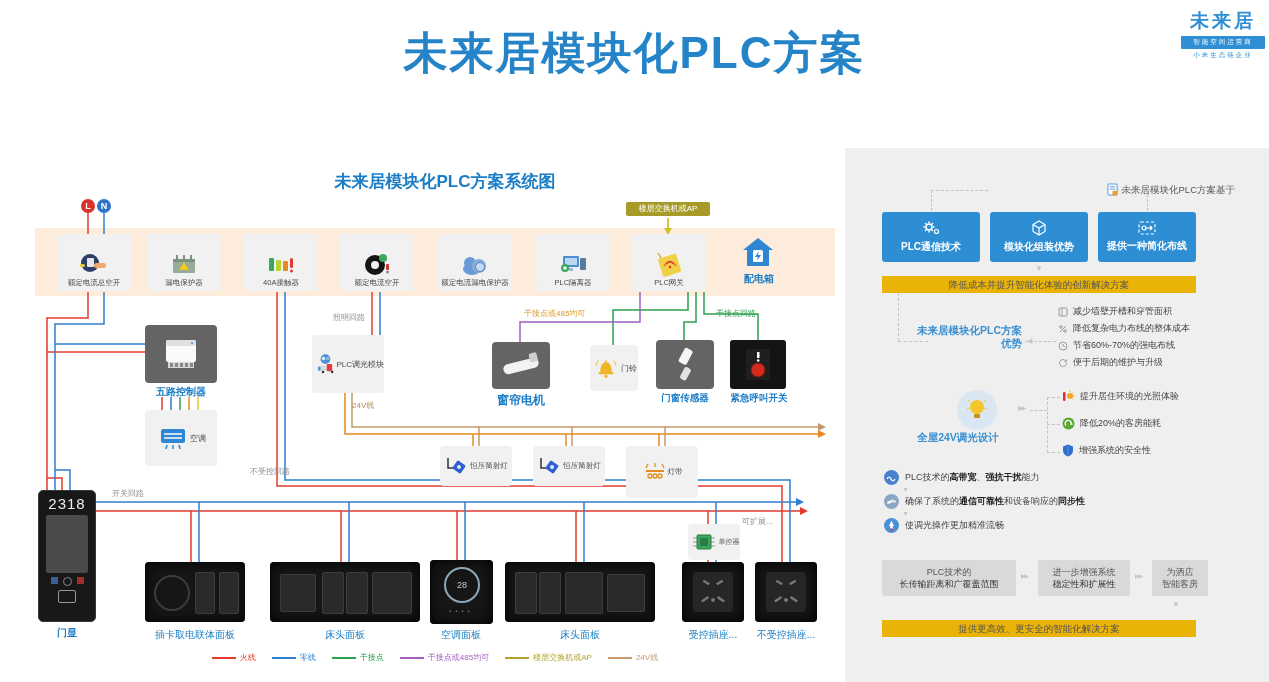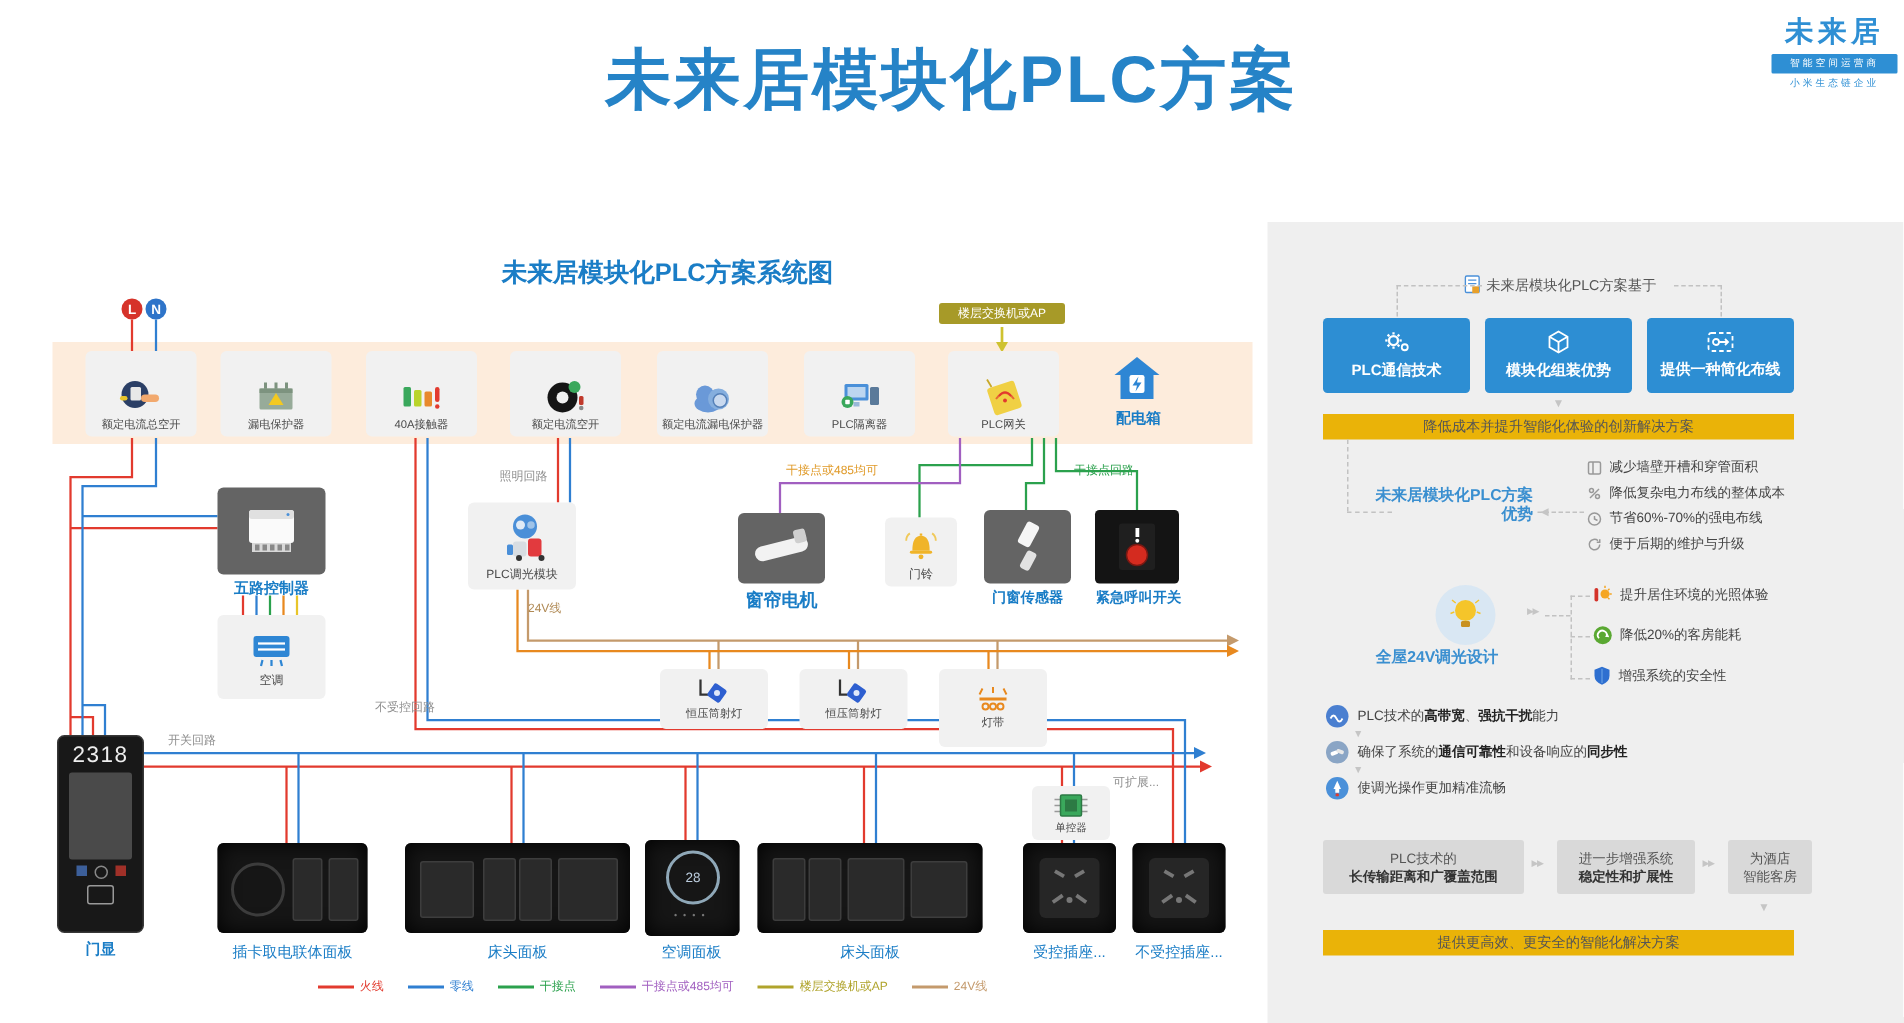--- a/index.html
+++ b/index.html
@@ -15,21 +15,21 @@
   .sys-title{left:245px;top:170px;width:400px;text-align:center;font-size:17px;font-weight:bold;color:#1a7dc6}
   .badge{width:14px;height:14px;border-radius:50%;color:#fff;font-size:9px;font-weight:bold;
          text-align:center;line-height:14px}
   .band{left:35px;top:228px;width:800px;height:68px;background:#fdecdc}
   .dev-cell{position:absolute;top:234px;width:74px;height:57px;background:#f1f1f1;border-radius:4px;
             display:flex;flex-direction:column;align-items:center;justify-content:flex-end;padding-bottom:3px;box-sizing:border-box}
   .clbl{font-size:7.5px;color:#4a4a4a;white-space:nowrap}
   .ap-tag{left:626px;top:202px;width:84px;height:14px;background:#a79a28;color:#fff;font-size:8px;
           line-height:14px;text-align:center;border-radius:2px}
   .dark-box{position:absolute;background:#646464;border-radius:4px;display:flex;align-items:center;justify-content:center}
-  .lite-box{position:absolute;background:#f1f1f1;border-radius:4px;display:flex;flex-direction:column;
+  .lite-box{position:absolute;background:#f1f1f1;border-radius:4px;display:flex;flex-direction:row;
             align-items:center;justify-content:center}
   .blbl{position:absolute;font-size:10px;font-weight:bold;color:#1a7dc6;text-align:center}
   .wl{position:absolute;font-size:8px;color:#8f8f8f;white-space:nowrap}
   .panelbox{position:absolute;top:562px;height:60px;background:#161616;border-radius:4px;
             box-shadow:inset 0 0 14px #000;overflow:hidden}
   .rk{position:absolute;background:#2a2a2a;border:1px solid #3d3d3d;border-radius:2px}
   .plbl{position:absolute;top:628px;text-align:center;font-weight:normal;color:#1a7dc6;font-size:10px;white-space:nowrap}
   .door{left:38px;top:490px;width:58px;height:132px;background:#181818;border:1px solid #383838;border-radius:5px;
         text-align:center;box-sizing:border-box}
   .door-num{color:#eee;font-size:15px;letter-spacing:1px;margin-top:4px}
@@ -49,21 +49,21 @@
              font-size:10.5px;font-weight:bold;line-height:13px}
   .adv-row{position:absolute;left:1058px;display:flex;align-items:center;gap:5px}
   .adv-txt{font-size:9px;color:#444;white-space:nowrap}
   .dim-row{position:absolute;left:1062px;display:flex;align-items:center;gap:5px}
   .plc-row{position:absolute;left:884px;display:flex;align-items:center;gap:6px}
   .plc-txt{font-size:9px;color:#444;white-space:nowrap}
   .plc-txt b{color:#222}
   .garrow{position:absolute;color:#c5c5c5;font-size:6px;letter-spacing:-1px}
   .fbox{position:absolute;top:560px;height:36px;background:#d9d9d9;border-radius:2px;display:flex;
         flex-direction:column;align-items:center;justify-content:center;font-size:9px;color:#555;line-height:12px;text-align:center}
-  .fbox .l2b{font-weight:bold;color:#333}
+  .fbox .l2b{font-weight:normal;color:#333}
   .circ-ic{border-radius:50%;display:flex;align-items:center;justify-content:center;flex:none}
 </style>
 </head>
 <body>
 
 <div class="ab page-title">未来居模块化PLC方案</div>
 <div class="ab logo">
   <div class="logo-name">未来居</div>
   <div class="logo-badge">智能空间运营商</div>
   <div class="logo-tag">小米生态链企业</div>
@@ -435,21 +435,21 @@
       <span class="lg-lbl" style="color:#b0a42c">楼层交换机或AP</span>
     </div>
   <div class="lg-item">
       <span class="lg-line" style="background:#c49a6c"></span>
       <span class="lg-lbl" style="color:#c49a6c">24V线</span>
     </div>
 </div>
 
 <div class="ab rpanel"></div>
 
-<div class="ab" style="left:845px;top:183px;width:390px;text-align:center;font-size:9.5px;color:#555">
+<div class="ab" style="left:845px;top:183px;width:390px;text-align:right;font-size:9.5px;color:#555">
   <svg width="11" height="13" viewBox="0 0 12 14" style="vertical-align:-3px;margin-right:4px">
       <rect x="1" y="1" width="10" height="12" rx="1" fill="#fff" stroke="#4a90d9"></rect>
       <line x1="3" y1="4" x2="9" y2="4" stroke="#4a90d9"></line>
       <line x1="3" y1="6.5" x2="9" y2="6.5" stroke="#4a90d9"></line>
       <rect x="6" y="8.5" width="5" height="5" fill="#e8a02a"></rect>
     </svg><span>未来居模块化PLC方案基于</span>
 </div>
 <div class="dot-h" style="left:931px;top:190px;width:57px"></div>
 <div class="dot-v" style="left:931px;top:190px;height:21px"></div>
 <div class="dot-h" style="left:1116px;top:190px;width:32px"></div>

